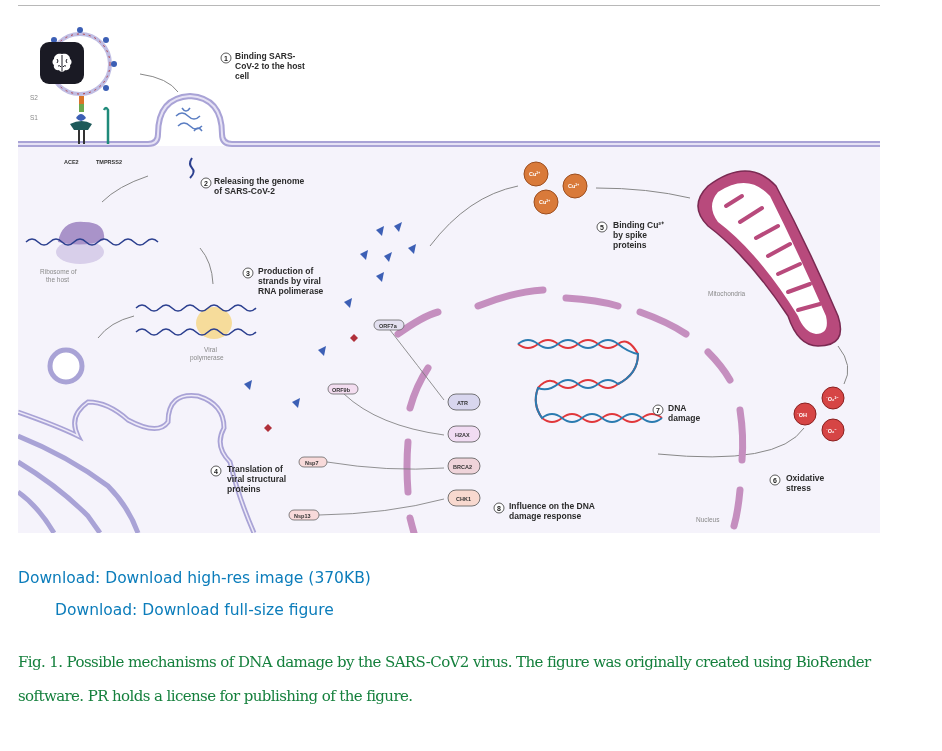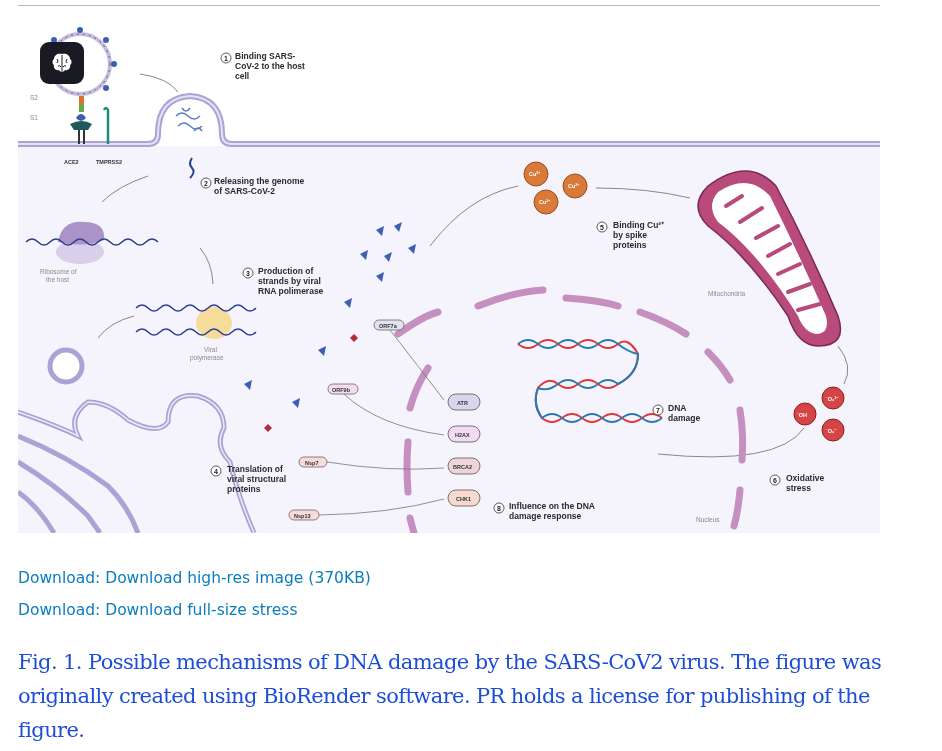--- a/index.html
+++ b/index.html
@@ -4,23 +4,23 @@
 <style>
   html,body{margin:0;padding:0;background:#ffffff;}
   body{width:942px;height:751px;position:relative;overflow:hidden;font-family:"DejaVu Sans",sans-serif;}
   .top-rule{position:absolute;left:18px;top:5px;width:862px;height:1px;background:#b8b8b8;}
   .figure{position:absolute;left:18px;top:16px;width:862px;height:517px;}
   .figure svg{display:block;}
   .lbl{font-family:"Liberation Sans",sans-serif;font-weight:bold;font-size:8.5px;fill:#2b2b2b;}
   .sub{font-family:"Liberation Sans",sans-serif;font-size:6.5px;fill:#8a8a8a;}
   .tiny{font-family:"Liberation Sans",sans-serif;font-size:5.5px;fill:#333;font-weight:bold;}
   .step{font-family:"Liberation Sans",sans-serif;font-size:7px;fill:#222;font-weight:bold;}
-  .links{position:absolute;left:18px;top:562px;}
+  .links{position:absolute;left:18px;top:562px;text-align:center;}
   .link{display:block;font-family:"DejaVu Sans",sans-serif;font-size:15.5px;color:#0c7dbb;text-decoration:none;line-height:32px;cursor:pointer;}
-  .caption{position:absolute;left:18px;top:645px;width:870px;font-family:"DejaVu Serif",serif;font-size:21px;line-height:34px;color:#1d4ed8;letter-spacing:-0.6px;}
+  .caption{position:absolute;left:18px;top:645px;width:870px;font-family:"DejaVu Serif",serif;font-size:15px;line-height:34px;color:#15803d;letter-spacing:-0.6px;}
   .app-badge{position:absolute;left:40px;top:42px;width:44px;height:42px;background:#1a1a24;border-radius:9px;display:flex;align-items:center;justify-content:center;cursor:pointer;}
 </style>
 </head>
 <body>
 
 <div class="top-rule"></div>
 
 <div class="figure">
 <svg width="862" height="517" viewBox="0 0 862 517" xmlns="http://www.w3.org/2000/svg">
 
@@ -264,16 +264,16 @@
 <div class="app-badge">
   <svg width="24" height="22" viewBox="0 0 24 22">
     <path d="M12 2 C8 1 4 3 4 7 C2 8 2 12 4 13 C3 16 6 19 9 18 C10 20 12 20 12 19 Z" fill="#ffffff"></path>
     <path d="M12 2 C16 1 20 3 20 7 C22 8 22 12 20 13 C21 16 18 19 15 18 C14 20 12 20 12 19 Z" fill="#ffffff"></path>
     <path d="M12 3 V19 M7 7 q2 2 0 4 M17 7 q-2 2 0 4 M8 14 q2 -1 3 1 M16 14 q-2 -1 -3 1" stroke="#1a1a24" stroke-width="1" fill="none"></path>
   </svg>
 </div>
 
 <div class="links">
   <a class="link">Download: Download high-res image (370KB)</a>
-  <a class="link">Download: Download full-size stress</a>
+  <a class="link">Download: Download full-size figure</a>
 </div>
 
 <div class="caption">Fig. 1. Possible mechanisms of DNA damage by the SARS-CoV2 virus. The figure was originally created using BioRender software. PR holds a license for publishing of the figure.</div>
 
 </body></html>

